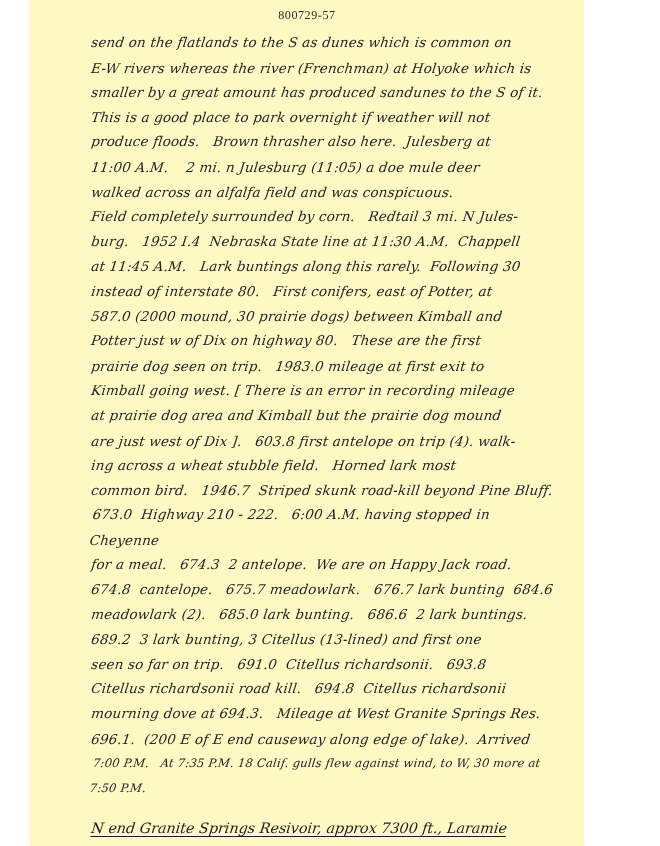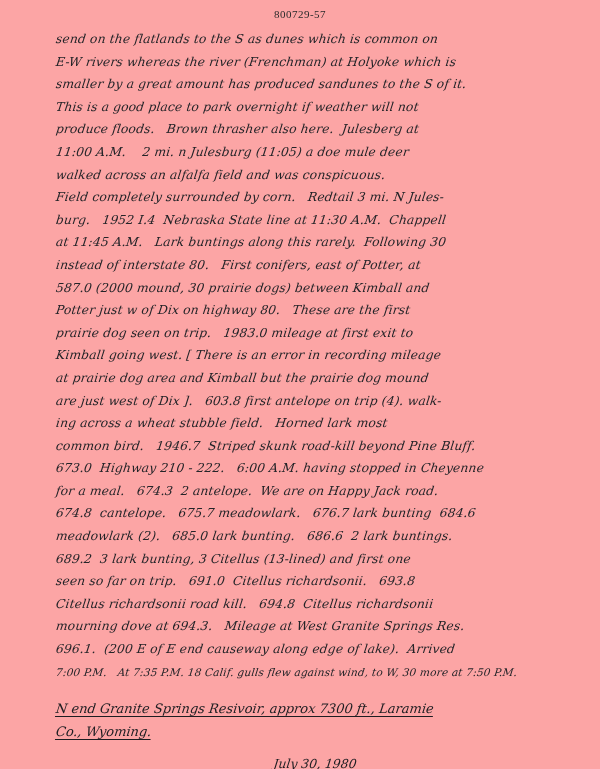--- a/index.html
+++ b/index.html
@@ -2,25 +2,26 @@
 <html><head>
 <meta charset="utf-8">
 <style>
   html, body {
     margin: 0;
     padding: 0;
     background: #ffffff;
   }
   .page {
     position: relative;
-    width: 600px;
+    width: 504px;
     height: 769px;
-    background: #fca5a5;
+    background: #fef9c3;
     overflow: hidden;
     font-family: "DejaVu Serif", serif;
+    margin-left: 27px;
   }
   .page-number {
     position: absolute;
     top: 8px;
     left: 50%;
     transform: translateX(-50%);
     font-family: "Liberation Serif", serif;
     font-size: 11px;
     letter-spacing: 0.5px;
     color: #2a2a2a;

